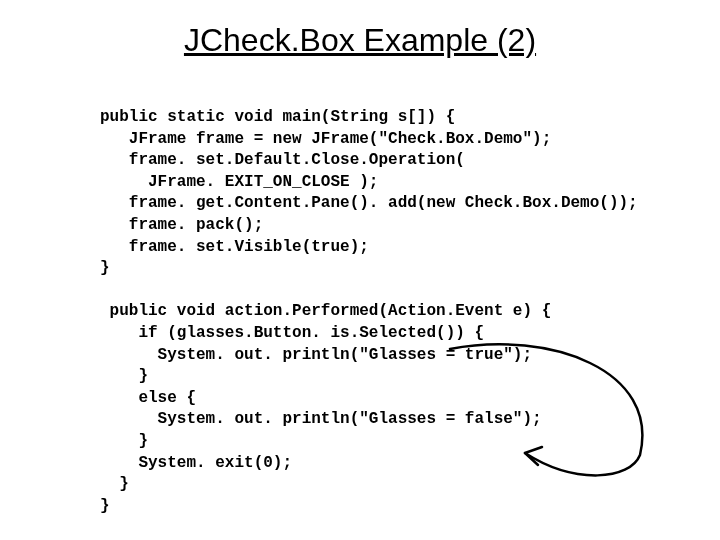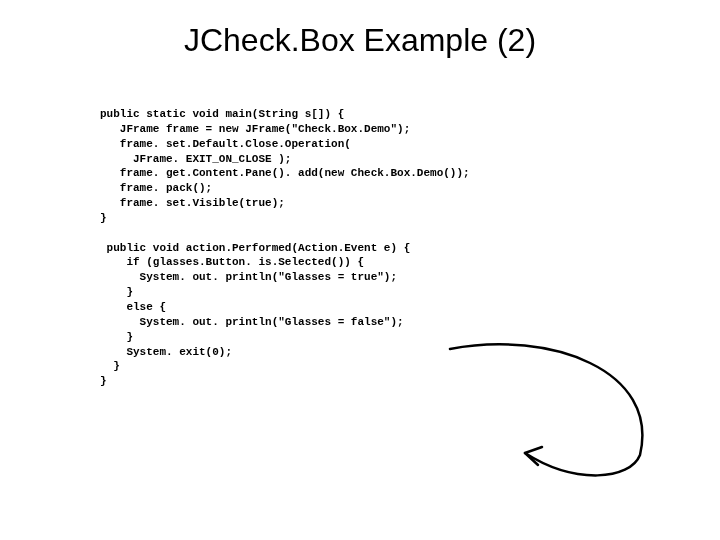--- a/index.html
+++ b/index.html
@@ -10,24 +10,25 @@
     font-family: Arial, Helvetica, sans-serif;
     position: relative;
     overflow: hidden;
   }
   .title {
     text-align: center;
     font-size: 32px;
     font-weight: normal;
     margin-top: 22px;
     color: #000;
+    text-decoration: underline;
   }
   .code-block {
     font-family: "Courier New", Courier, monospace;
-    font-size: 11px;
+    font-size: 16px;
     font-weight: bold;
     line-height: 1.35;
     white-space: pre;
     margin-top: 48px;
     margin-left: 100px;
     color: #000;
   }
   .arrow-svg {
     position: absolute;
     left: 430px;

